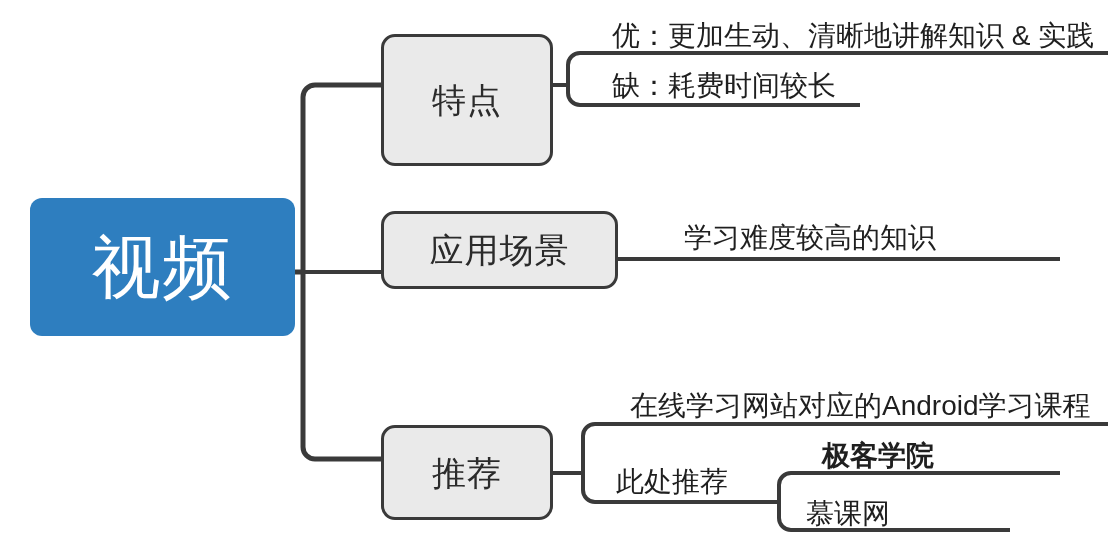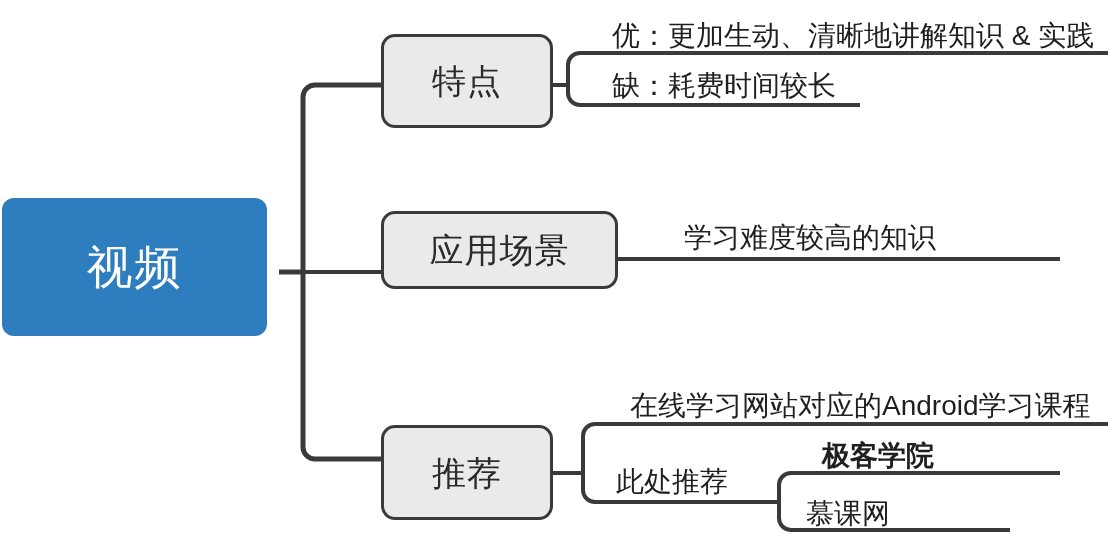--- a/index.html
+++ b/index.html
@@ -28,43 +28,43 @@
   .node {
     position: absolute;
     box-sizing: border-box;
     display: flex;
     align-items: center;
     justify-content: center;
     text-align: center;
     line-height: 1;
   }
   .root-node {
-    left: 2px;
+    left: 30px;
     top: 198px;
     width: 265px;
     height: 138px;
     background: #2e7ebf;
     border-radius: 12px;
     color: #ffffff;
-    font-size: 46px;
+    font-size: 69px;
     letter-spacing: 2px;
   }
   .branch-node {
     background: #eaeaea;
     border: 3px solid #3a3a3a;
     border-radius: 14px;
     color: #2b2b2b;
     font-size: 34px;
     letter-spacing: 1px;
   }
   .branch-tedian {
     left: 381px;
     top: 34px;
     width: 172px;
-    height: 94px;
+    height: 132px;
   }
   .branch-changjing {
     left: 381px;
     top: 211px;
     width: 237px;
     height: 78px;
   }
   .branch-tuijian {
     left: 381px;
     top: 425px;

